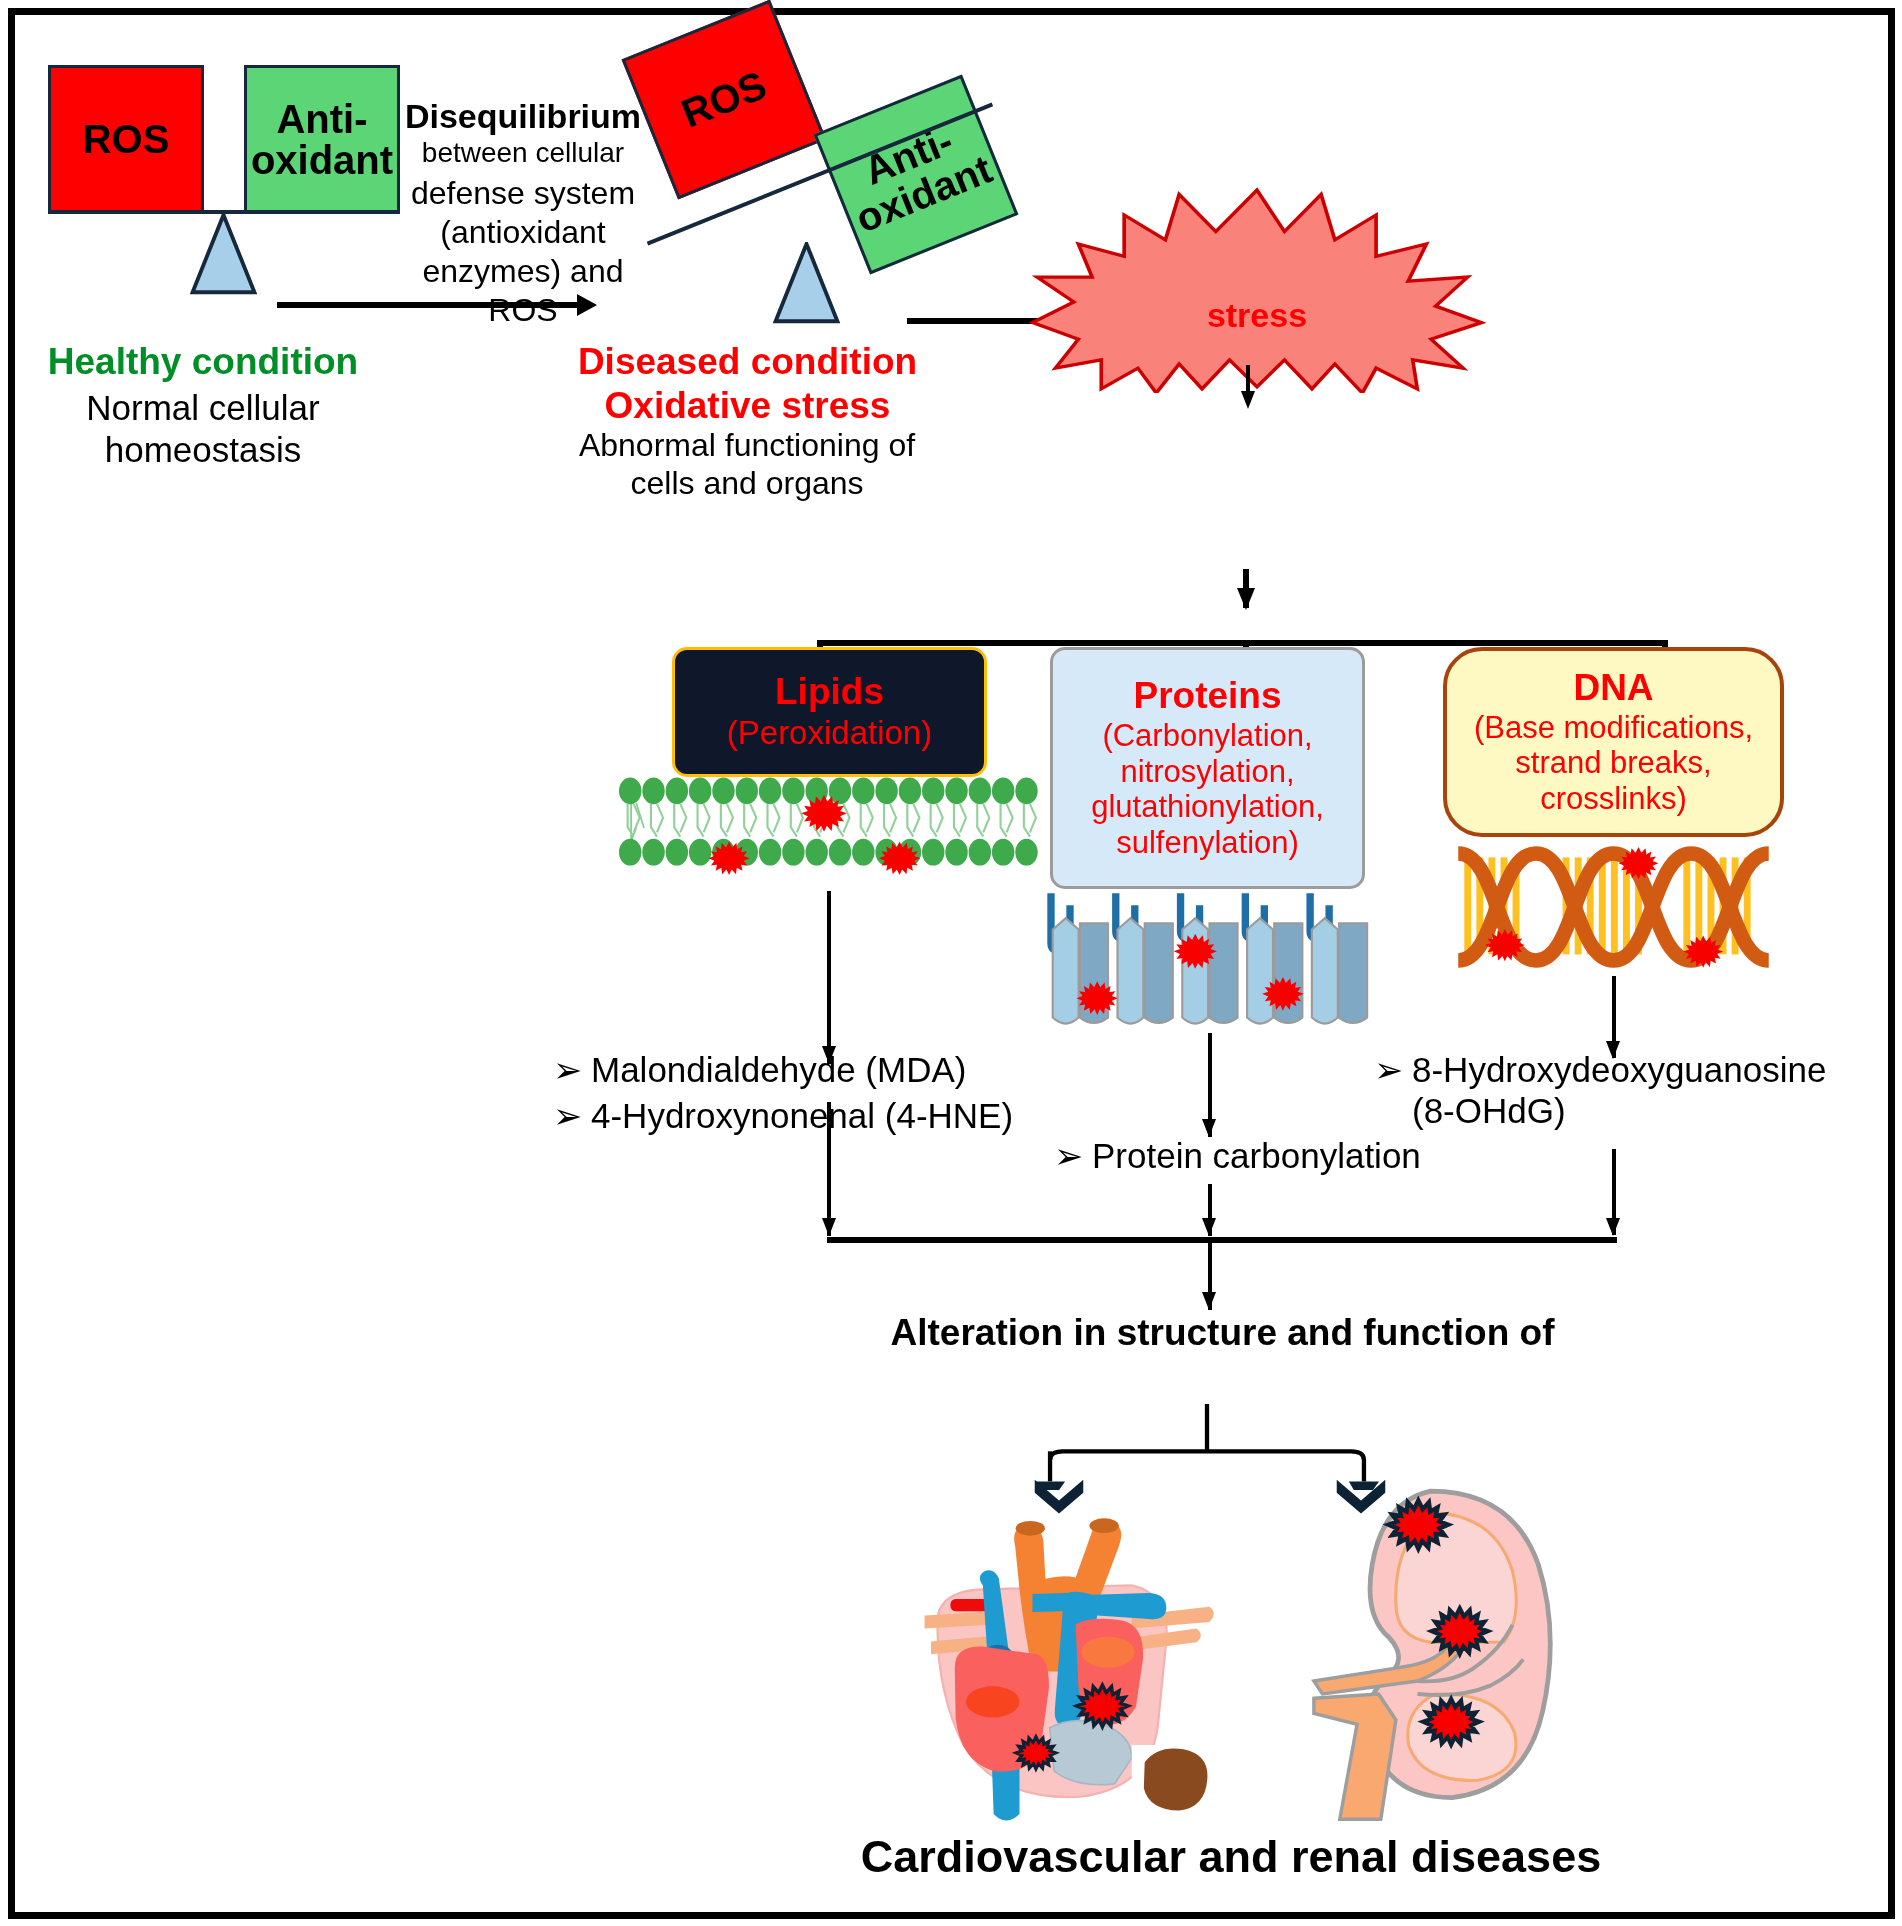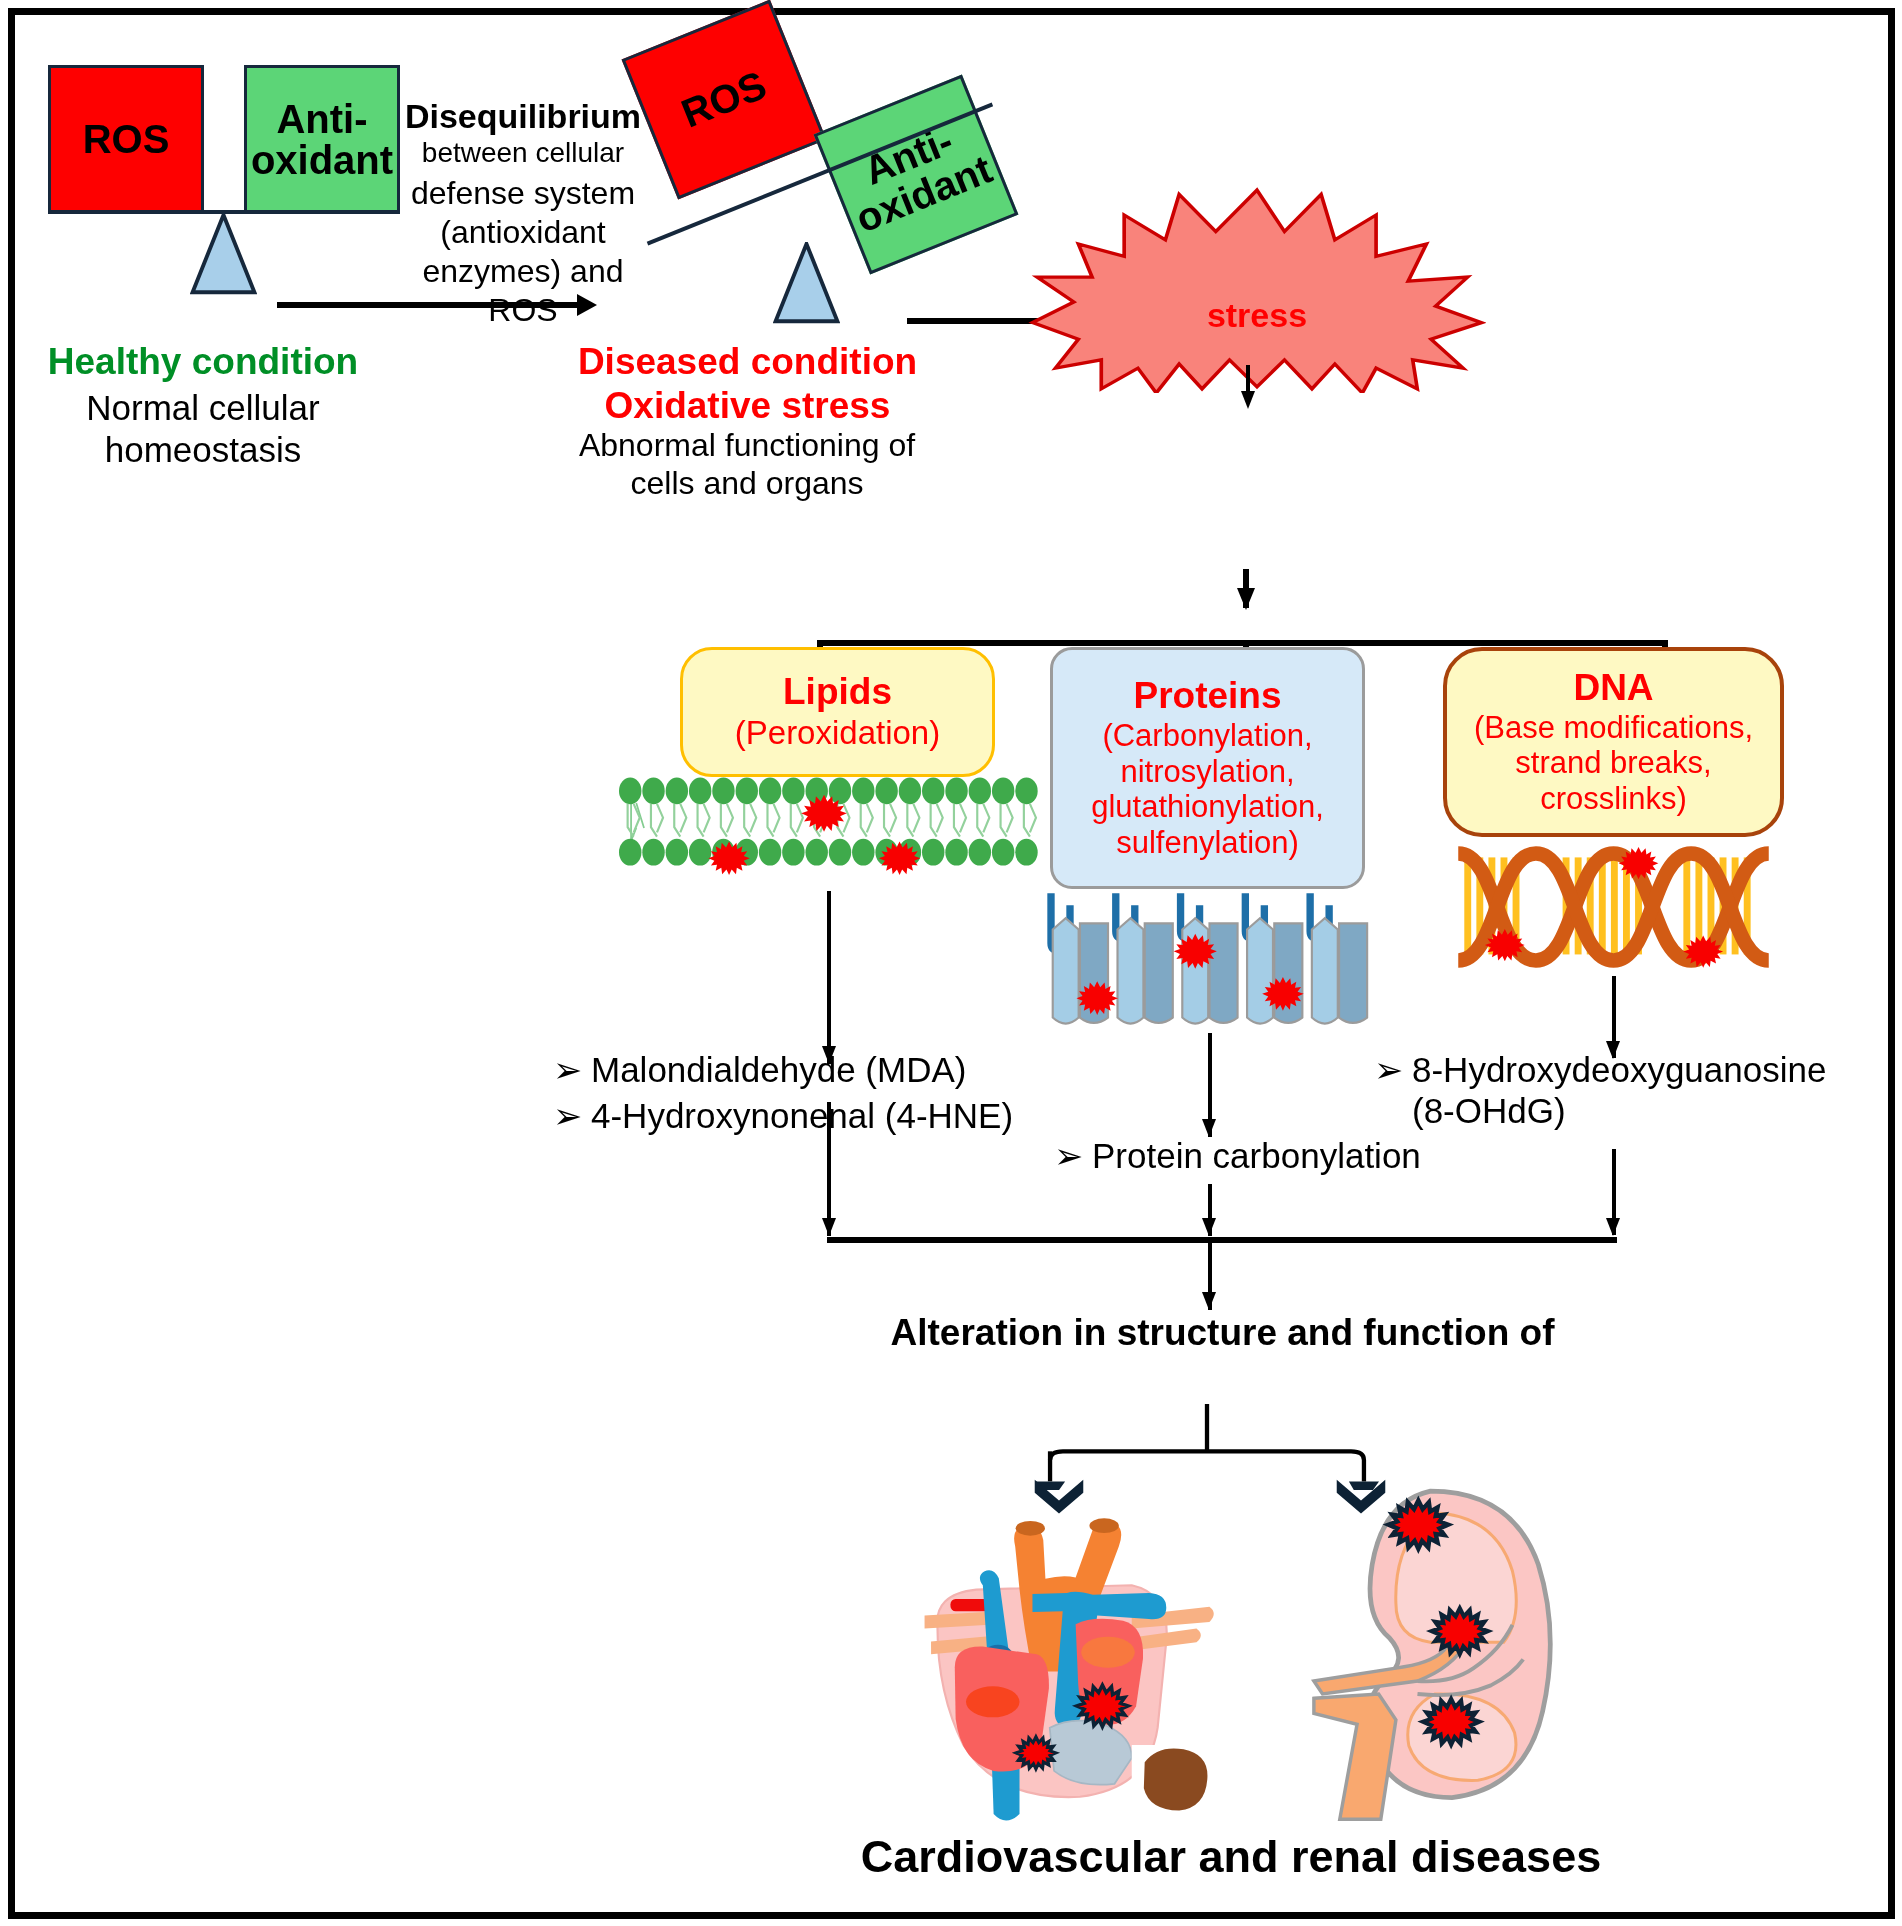--- a/index.html
+++ b/index.html
@@ -67,22 +67,22 @@
   }
   .rbox{
     position:absolute;
     box-sizing:border-box;
     display:flex;flex-direction:column;align-items:center;justify-content:center;
     text-align:center;
     color:#ff0000;
     line-height:1.16;
   }
   .rbox .hd{font-weight:bold;}
-  .lipidbox{background:#fef9c3;border:3.9px solid #ffbf00;border-radius:32px;margin-left:8px;}
-  .proteinbox{background:#d6e9f8;border:3.9px solid #9b9b9b;border-radius:22px;}
+  .lipidbox{background:#0f172a;border:3.9px solid #ffbf00;border-radius:15px;}
+  .proteinbox{background:#d6e9f8;border:3.9px solid #9b9b9b;border-radius:15px;}
   .dnabox{background:#fef9c3;border:4.8px solid #a8430b;border-radius:39px;}
 
   ul.bul{list-style:none;margin:0;padding:0;}
   ul.bul li{position:relative;padding-left:38px;margin-bottom:7px;white-space:nowrap;}
   ul.bul li .bb{
     position:absolute;left:0;top:0.9px;
     font-family:"DejaVu Sans", sans-serif;
   }
 </style>
 </head>

